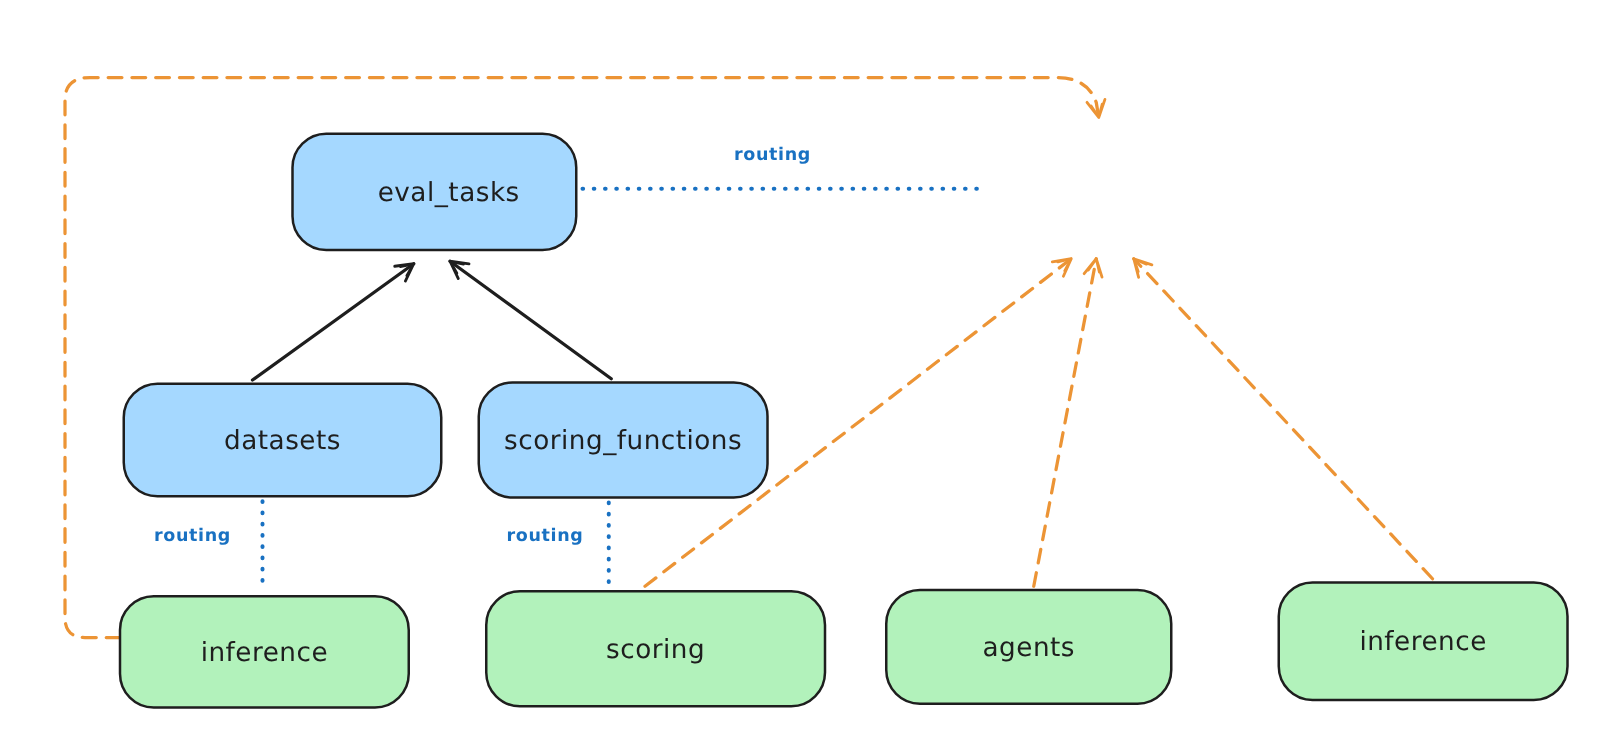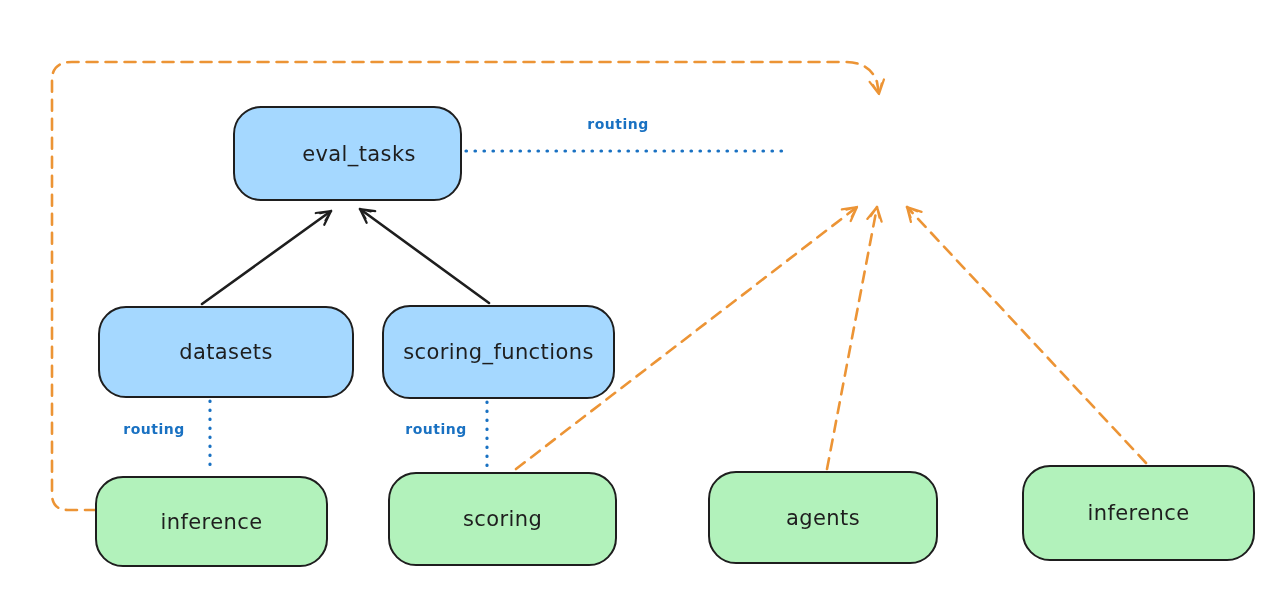--- a/index.html
+++ b/index.html
@@ -32,21 +32,21 @@
     box-sizing:border-box;
   }
   .node.blue{background:var(--node-blue-fill);}
   .node.green{background:var(--node-green-fill);}
 
   #n-eval-tasks{left:233px;top:106px;width:229px;height:95px;padding-left:23px;}
   #n-eval{left:789px;top:103px;width:227px;height:96px;}
   #n-datasets{left:98px;top:306px;width:256px;height:92px;}
   #n-scoring-functions{left:382px;top:305px;width:233px;height:94px;align-items:center;}
   #n-datasetio{left:95px;top:476px;width:233px;height:91px;}
-  #n-scoring{left:388px;top:472px;width:229px;height:94px;}
+  #n-scoring{left:388px;top:472px;width:273px;height:94px;}
   #n-agents{left:708px;top:471px;width:230px;height:93px;}
   #n-inference{left:1022px;top:465px;width:233px;height:96px;}
 
   .edge-label{
     position:absolute;color:var(--edge-blue);font-size:14px;font-weight:bold;
     letter-spacing:0.5px;text-align:center;
   }
   #lbl-routing-top{left:562px;top:116px;width:112px;}
   #lbl-routing-datasets{left:108px;top:421px;width:92px;}
   #lbl-routing-scoring{left:390px;top:421px;width:92px;}

